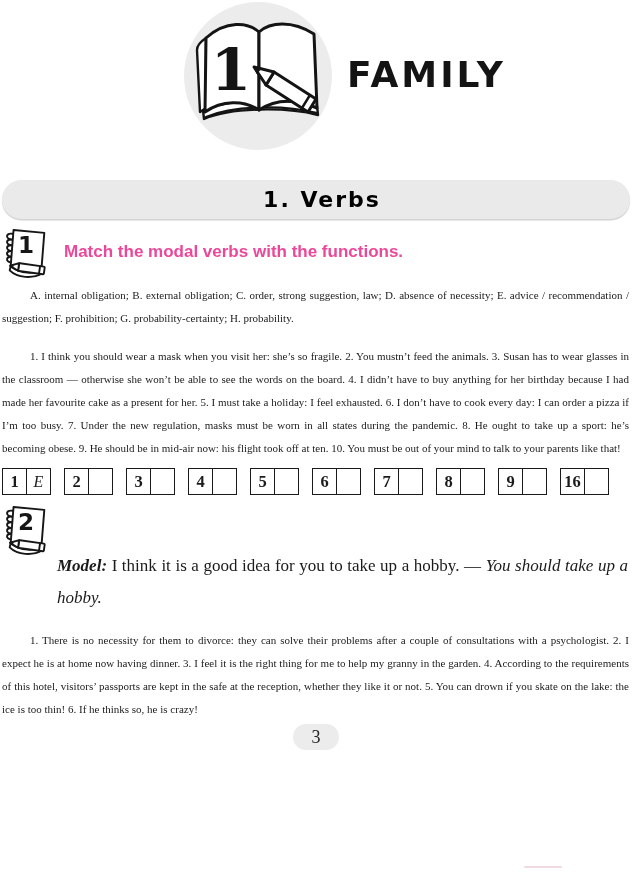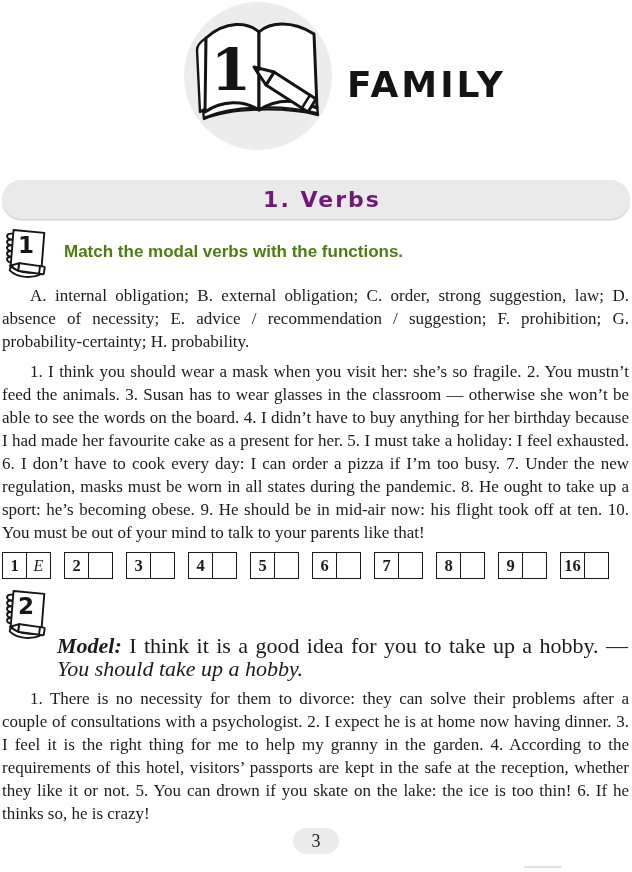--- a/index.html
+++ b/index.html
@@ -10,62 +10,62 @@
   }
   
   .header{position:relative;height:176px;}
   .header-circle{
     position:absolute;left:184px;top:2px;width:148px;height:148px;
     border-radius:50%;background:#ececec;
   }
   .unit-svg{position:absolute;left:-12px;top:36px;width:212px;height:92px;}
   .book-svg{position:absolute;left:186px;top:12px;width:150px;height:124px;}
   .family-title{
-    position:absolute;left:347px;top:64px;
+    position:absolute;left:347px;top:54px;
     font-family:"DejaVu Sans", sans-serif;font-weight:bold;
     font-size:36px;letter-spacing:3px;color:#141414;
   }
   
   .banner{
     margin:4px 2px 0 2px;height:39px;border-radius:19.5px;
     background:#eaeaea;box-shadow:0 1.5px 1px #d2d2d2;
     display:flex;align-items:center;justify-content:center;
   }
   .banner-title{
     font-family:"DejaVu Sans", sans-serif;font-weight:bold;
-    font-size:22px;letter-spacing:2px;color:#701a75;margin-left:12px;
+    font-size:22px;letter-spacing:2px;color:#000000;margin-left:12px;
   }
   
   .ex-row{display:flex;align-items:center;margin:8px 0 0 2px;height:54px;}
   .ex-row.second{margin-top:9px;}
   .ex-icon{width:50px;height:56px;flex:none;}
   .ex-instruction{
     margin-left:12px;padding-bottom:4px;
     font-family:"Liberation Sans", sans-serif;font-weight:700;
-    font-size:17px;color:#4d7c0f;
+    font-size:17px;color:#ec4899;
   }
   
   .para{
-    font-size:17px;line-height:23px;text-align:justify;
+    font-size:11px;line-height:23px;text-align:justify;
     margin:3px 3px 0 2px;text-indent:28px;
   }
-  .para.gap{margin-top:7px;}
+  .para.gap{margin-top:15px;}
   
   .answers{display:flex;gap:13px;margin:8px 0 0 2px;}
   .abox{display:flex;border:1.6px solid #1a1a1a;height:25px;background:#fff;}
   .abox .num{
     min-width:21px;text-align:center;font-weight:700;font-size:16.5px;
     line-height:25px;border-right:1.6px solid #1a1a1a;padding:0 1px;
   }
   .abox .ans{
     width:23px;text-align:center;font-style:italic;font-size:16px;line-height:25px;
   }
   
   .model{
-    margin:-8px 4px 0 57px;font-size:22px;line-height:23px;text-align:justify;
+    margin:-8px 4px 0 57px;font-size:17px;line-height:32px;text-align:justify;
   }
   .model-label{font-weight:700;font-style:italic;}
   .model-answer{font-style:italic;}
   
   .page-badge{
     margin:3px auto 0;width:46px;height:26px;border-radius:13px;
     background:#ececec;text-align:center;line-height:26px;font-size:18px;color:#222;
   }
   .artifact-line{
     position:absolute;left:524px;top:866px;width:38px;height:2px;

